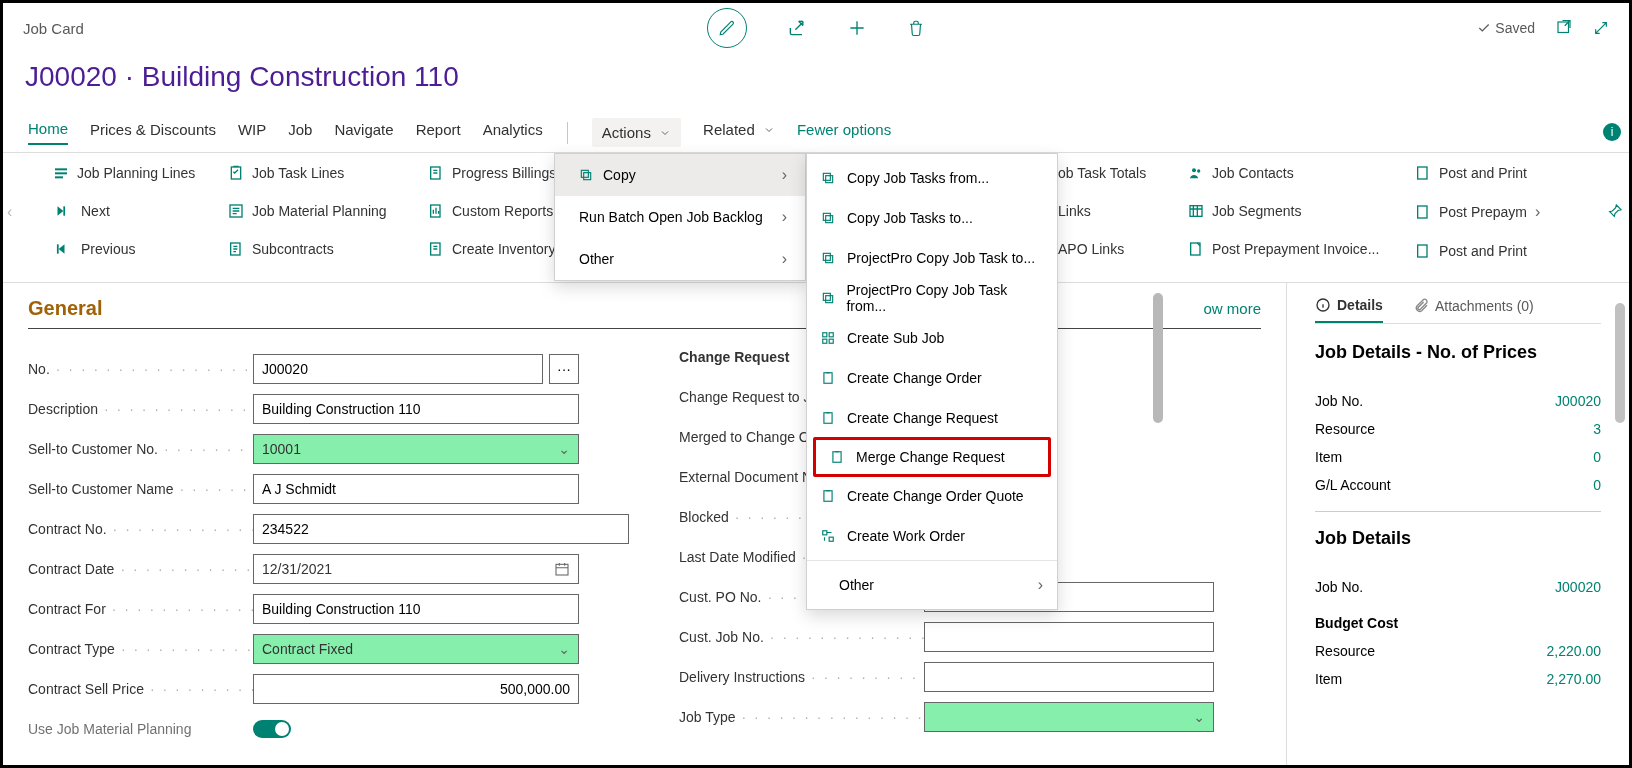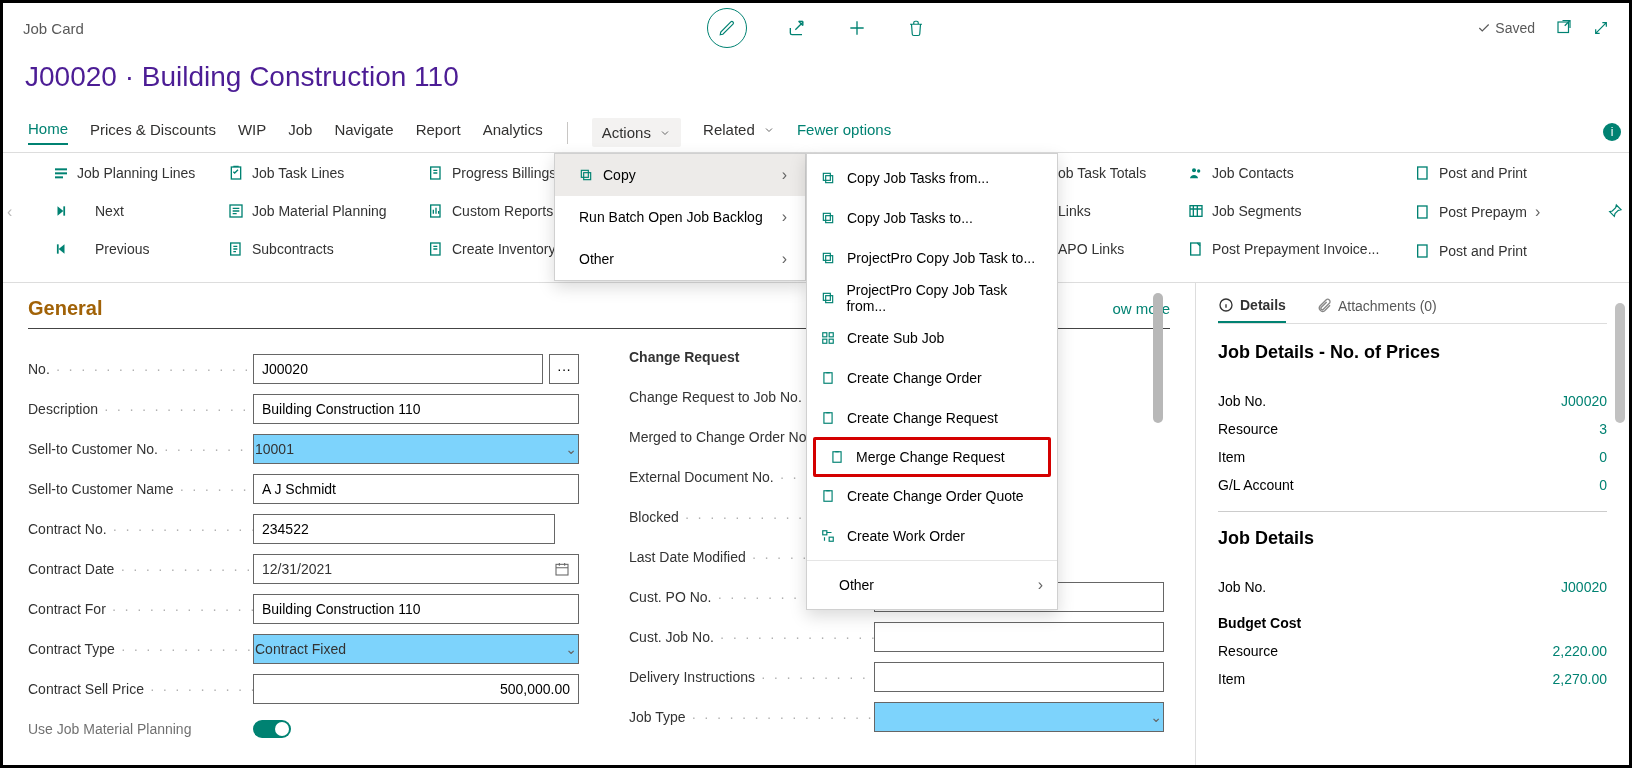--- a/index.html
+++ b/index.html
@@ -28,39 +28,39 @@
 .nav .tab.open { background: #f3f2f1; padding: 6px 10px; border-radius: 2px; }
 .nav .fewer { color: #008272; }
 .nav .info-dot { position: absolute; right: 8px; top: 10px; width: 18px; height: 18px; border-radius: 50%; background: #008272; color: #fff; font-size: 12px; display: flex; align-items: center; justify-content: center; }
 
 
 .ribbon { position: relative; padding: 10px 25px 0 25px; height: 130px; border-bottom: 1px solid #ddd; }
 .ribbon .col { position: absolute; top: 12px; display: flex; flex-direction: column; gap: 22px; }
 .ribbon .item { display: flex; align-items: center; gap: 8px; font-size: 14px; color: #333; cursor: pointer; white-space: nowrap; }
 .ribbon .item svg, .ribbon .item .glyph { color: #008272; flex-shrink: 0; }
 .ribbon .nav-arrow { color: #008272; display:inline-flex; align-items:center; }
-.ribbon .prevnext { display:flex; align-items:center; gap:26px; }
+.ribbon .prevnext { display:flex; align-items:center; gap:12px; }
 
 
 .body { display: flex; height: calc(100% - 50px - 60px - 40px - 130px); }
 .main { flex: 1; padding: 14px 25px 0; overflow: hidden; position: relative; }
 .general-hdr { display: flex; align-items: center; justify-content: space-between; padding-bottom: 8px; border-bottom: 1px solid #444; margin-bottom: 20px; }
 .general-hdr h2 { font-size: 20px; font-weight: 600; color: #a16207; }
 .general-hdr .showmore { font-size: 15px; color: #008272; cursor:pointer; }
 
 .field-cols { display: flex; gap: 40px; }
 .field-col { flex: 1; }
 .field { display: flex; align-items: center; height: 40px; font-size: 14px; color: #333; }
 .field .lbl { width: 225px; display: flex; align-items: center; white-space: nowrap; overflow: hidden; }
 .field .lbl .dots { color: #b0b0b0; letter-spacing: 2px; margin-left: 6px; flex: 1; overflow: hidden; }
 .field .val { flex: 1; display: flex; align-items: center; gap: 6px; }
 .field input.text { width: 290px; height: 30px; border: 1px solid #666; padding: 0 8px; font-size: 14px; }
 .field input.text.right { text-align: right; }
 .field .btn-more { width: 30px; height: 30px; border: 1px solid #666; background: #fff; font-size: 14px; cursor:pointer; }
-.field .sel { width: 290px; height: 30px; border: 1px solid #666; padding: 0 1px; font-size: 14px; display: flex; align-items: center; justify-content: space-between; background:#7dd3fc; cursor:pointer; }
+.field .sel { width: 290px; height: 30px; border: 1px solid #666; padding: 0 8px; font-size: 14px; display: flex; align-items: center; justify-content: space-between; background:#86efac; cursor:pointer; }
 .field .sel .chev { color: #666; }
 .field .dateinp { width: 290px; height: 30px; border: 1px solid #666; padding: 0 8px; display:flex; align-items:center; justify-content:space-between; background:#fff; }
 .toggle { width: 38px; height: 18px; border-radius: 9px; background: #008272; position: relative; }
 .toggle::after { content:""; position:absolute; right:2px; top:2px; width:14px; height:14px; border-radius:50%; background:#fff; }
 
 .subhdr { font-weight: 600; font-size: 14px; color: #333; margin-bottom: 12px; }
 
 
 .menu1 { position: absolute; left: 551px; top: 150px; width: 252px; background: #fff; border: 1px solid #d0d0d0; box-shadow: 0 6px 16px rgba(0,0,0,0.15); z-index: 50; font-size: 14px; }
 .menu1 .row { height: 42px; display: flex; align-items: center; padding: 0 18px 0 24px; justify-content: space-between; cursor:pointer; }
@@ -69,21 +69,21 @@
 .chev-right { color:#666; font-size:16px; }
 
 .menu2 { position: absolute; left: 803px; top: 150px; width: 252px; background: #fff; border: 1px solid #d0d0d0; box-shadow: 0 6px 16px rgba(0,0,0,0.15); z-index: 51; font-size: 14px; padding: 4px 0; }
 .menu2 .row { height: 40px; display: flex; align-items: center; padding: 0 14px; gap: 10px; cursor:pointer; justify-content: space-between; }
 .menu2 .row .left { display:flex; align-items:center; gap:10px; }
 .menu2 .sep-row { height:1px; background:#e5e5e5; margin:4px 0; }
 .menu2 .glyph { color:#008272; width:16px; display:inline-flex; }
 .menu2 .highlight { border: 3px solid #d40000; border-radius: 2px; margin: -1px 6px; }
 
 
-.side { width: 434px; border-left: 1px solid #ddd; padding: 14px 22px 0; font-size: 14px; overflow:hidden; }
+.side { width: 343px; border-left: 1px solid #ddd; padding: 14px 28px 0; font-size: 14px; overflow:hidden; }
 .side .tabs { display:flex; gap:30px; border-bottom:1px solid #ddd; margin-bottom: 18px; }
 .side .tabs .t { display:flex; align-items:center; gap:6px; padding-bottom:8px; color:#595959; cursor:pointer; }
 .side .tabs .t.active { color:#333; font-weight:600; border-bottom:2px solid #008272; }
 .side h3 { font-size: 18px; font-weight:600; margin-bottom: 18px; }
 .side .kv { display:flex; justify-content:space-between; height: 28px; align-items:center; }
 .side .kv .v { color: #008272; }
 .side hr { border:none; border-top:1px solid #ccc; margin: 12px 0 16px; }
 
 
 .scroll-hint { position:absolute; right:2px; top:290px; width:10px; height:140px; background:#c1c1c1; border-radius:5px; }
@@ -387,21 +387,21 @@
             <span class="val">
               <input class="text" style="width: 326px;" value="A J Schmidt">
             </span>
           </div>
         <div class="field">
             <span class="lbl">
               <span>Contract No.</span>
               <span class="dots">· · · · · · · · · · · · · · ·</span>
             </span>
             <span class="val">
-              <input class="text" style="width: 302px;" value="234522">
+              <input class="text" style="width: 376px;" value="234522">
             </span>
           </div>
         <div class="field">
             <span class="lbl">
               <span>Contract Date</span>
               <span class="dots">· · · · · · · · · · · · · ·</span>
             </span>
             <span class="val">
               <div class="dateinp" style="width:326px">
                 <span>12/31/2021</span>

